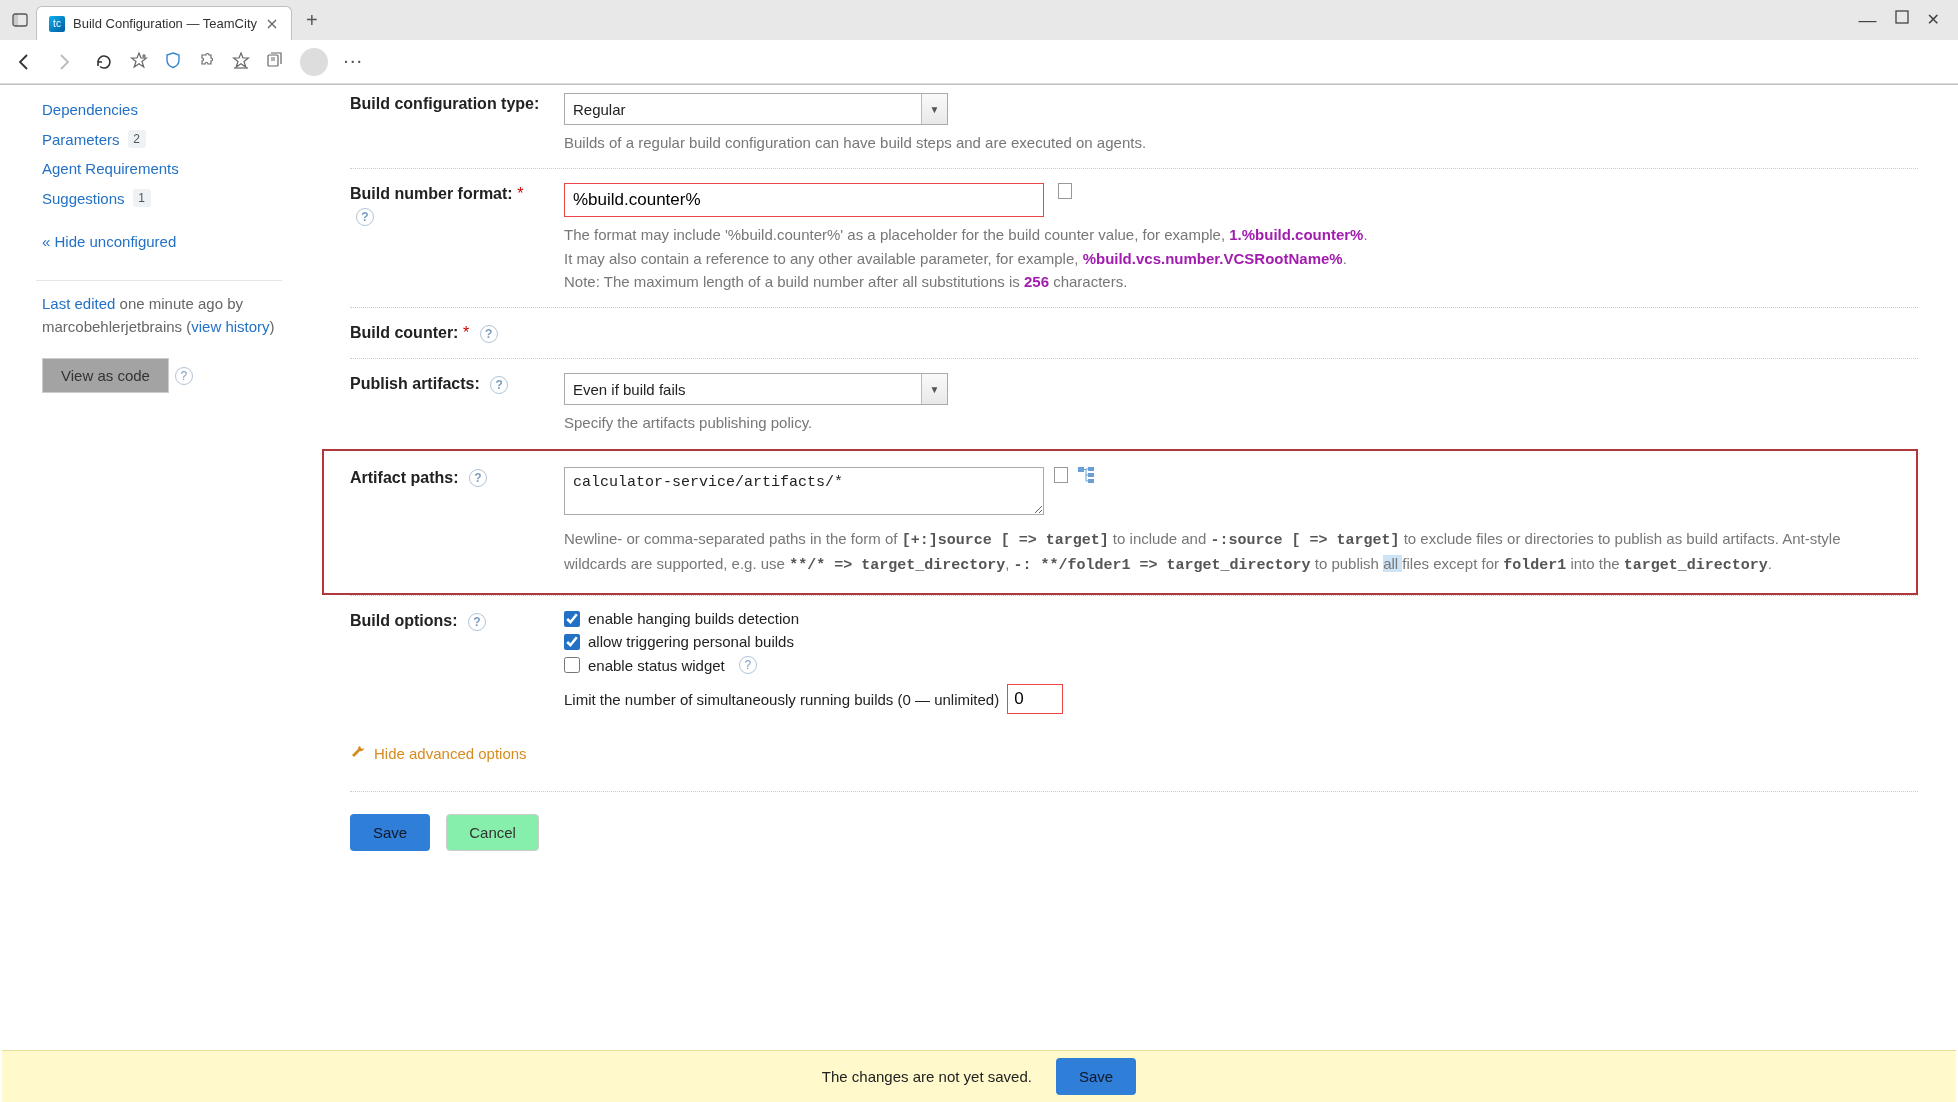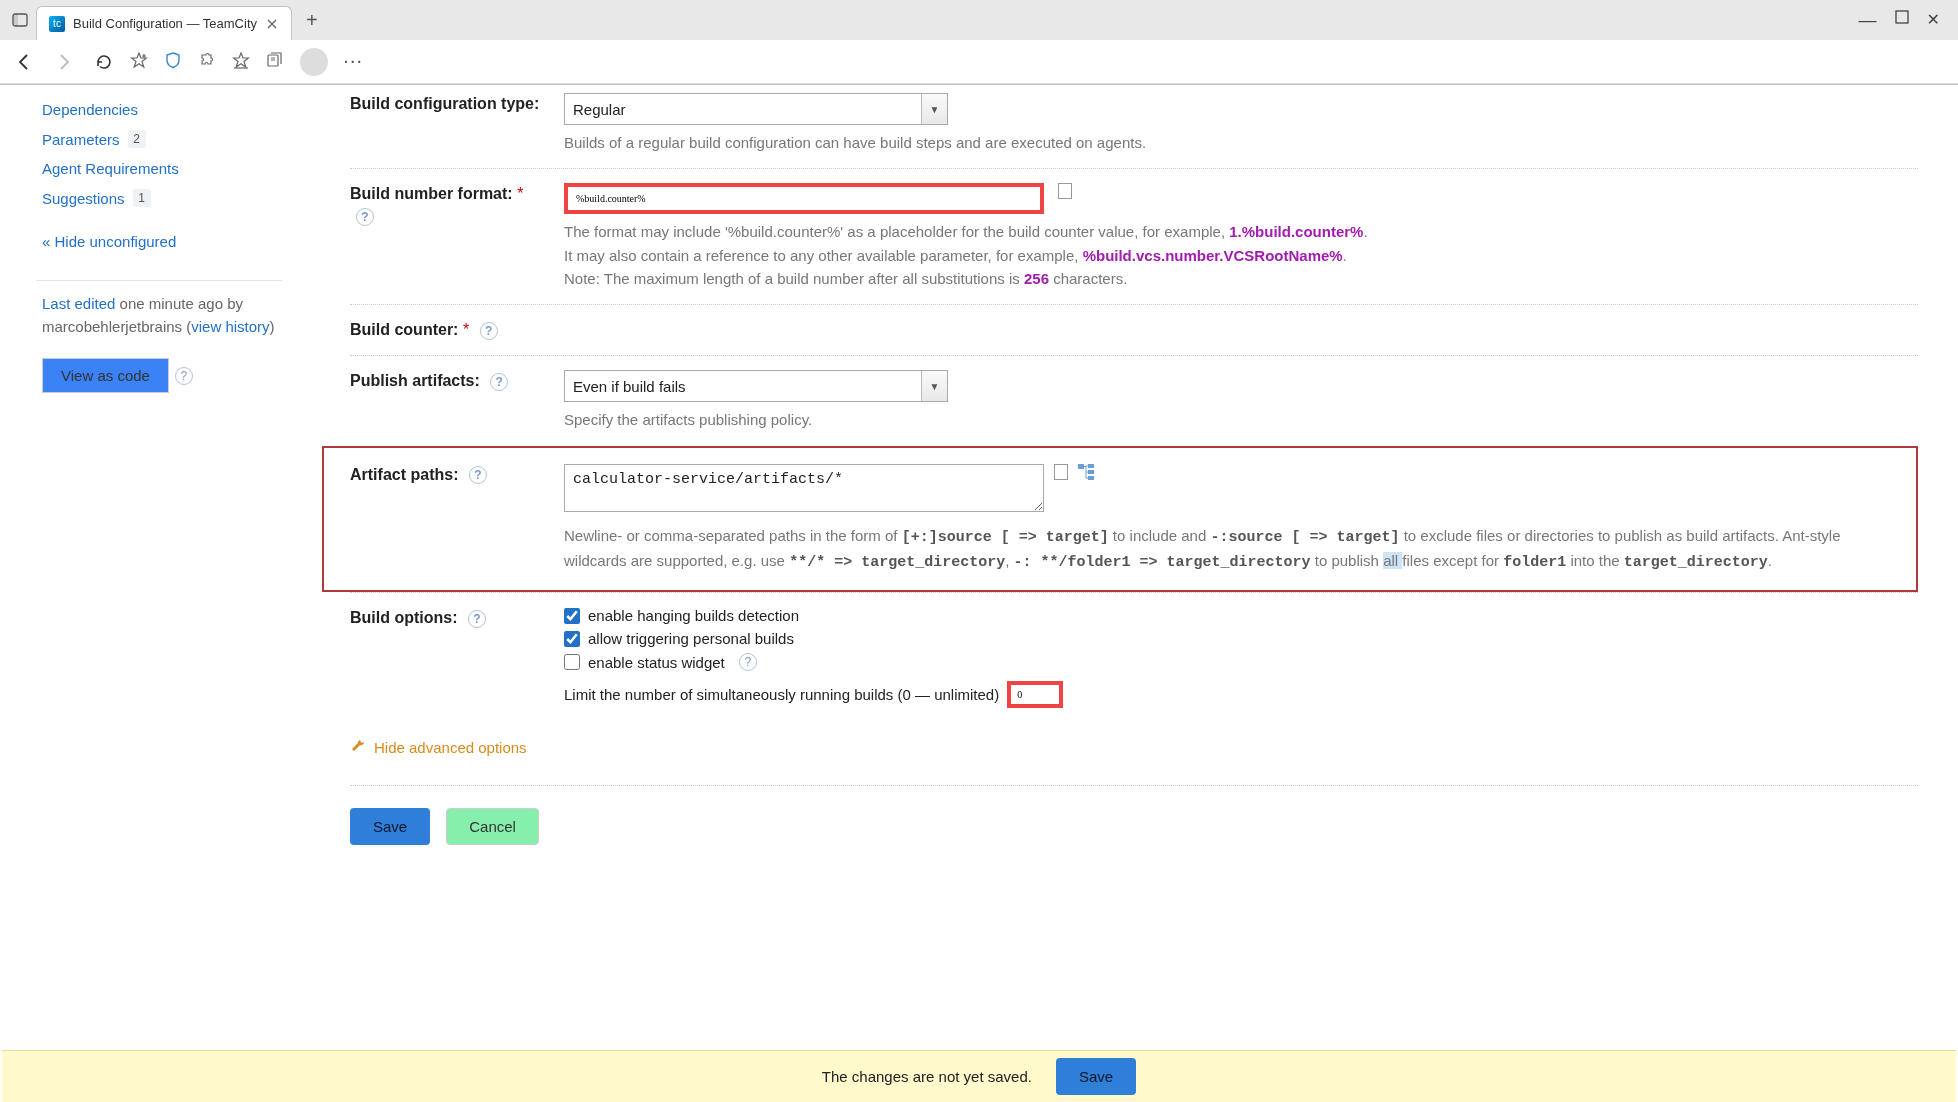--- a/index.html
+++ b/index.html
@@ -29,31 +29,31 @@
     .avatar-circle { width: 28px; height: 28px; border-radius: 50%; background: #ddd; }
     
     
     .content { display: flex; height: calc(100vh - 84px - 56px); overflow: hidden; }
     .sidebar { width: 300px; padding: 10px 18px 10px 42px; border-right: none; }
     .sidebar a { color: #2371c5; text-decoration: none; }
     .sidebar .side-item { padding: 6px 0; font-size: 15px; display:flex; align-items:center; gap:8px;}
     .badge-count { display: inline-block; min-width: 18px; height: 18px; background: #eef2f5; color: #555; border-radius: 3px; font-size: 12px; text-align: center; line-height: 18px; padding:0 4px;}
     .sidebar-divider { border-top: 1px solid #e5e5e5; margin: 24px 0 12px -6px; }
     .sidebar .muted { color: #666; font-size: 15px; line-height: 1.5; }
-    .view-as-code-btn { margin-top: 20px; padding: 8px 18px; background: #3b82f6; border: 1px solid #ccc; border-radius: 0; font-size: 15px; cursor: pointer; color:#333;}
+    .view-as-code-btn { margin-top: 20px; padding: 8px 18px; background: #a3a3a3; border: 1px solid #ccc; border-radius: 0; font-size: 15px; cursor: pointer; color:#333;}
     .help-icon { display: inline-block; width: 18px; height: 18px; border: 1px solid #b0c4d8; color: #7a9cc0; border-radius: 50%; font-size: 12px; text-align: center; line-height: 16px; margin-left: 6px; cursor: pointer; vertical-align: middle; }
     
     .main { flex: 1; padding: 0 40px 20px 50px; overflow-y: auto; }
     .form-section { border-top: 1px dotted #ccc; padding: 14px 0; }
     .form-section.first { border-top: none; padding-top: 8px;}
     .form-row { display: flex; align-items: flex-start; gap: 20px; }
     .form-label { width: 194px; font-weight: 700; font-size: 16px; color: #222; flex-shrink: 0; line-height: 1.4; }
     .form-label .req { color: #c00; font-weight: normal; }
     .form-content { flex: 1; }
-    .text-input { width: 480px; padding: 6px 8px; border: 4px solid #ef4444; font-size: 10px; font-family: Liberation Serif, serif; }
+    .text-input { width: 480px; padding: 6px 8px; border: 1px solid #ef4444; font-size: 17px; font-family: Liberation Sans, sans-serif; }
     .text-input.small { width: 150px; }
     .text-input.tiny { width: 56px; text-align: left; padding: 4px 6px;}
     .select-wrap { width: 384px; display: inline-flex; border: 1px solid #aaa; height: 32px; align-items: center;}
     .select-wrap .select-value { flex:1; padding: 0 8px; font-size: 15px;}
     .select-wrap .select-arrow { width: 26px; height: 100%; border-left: 1px solid #bbb; background: linear-gradient(#fafafa,#e8e8e8); display:flex; align-items:center; justify-content:center; color:#555; font-size:10px;}
     .hint { color: #777; font-size: 15px; margin-top: 6px; line-height: 1.55; }
     .hint b { color: #a21caf; font-weight: 700; }
     .hint code { font-family: "Courier New", monospace; font-weight: 700; color: #555; }
     .link { color: #2371c5; text-decoration: none; cursor: pointer; }
     .reset-link { margin-left: 16px; font-size: 15px;}

